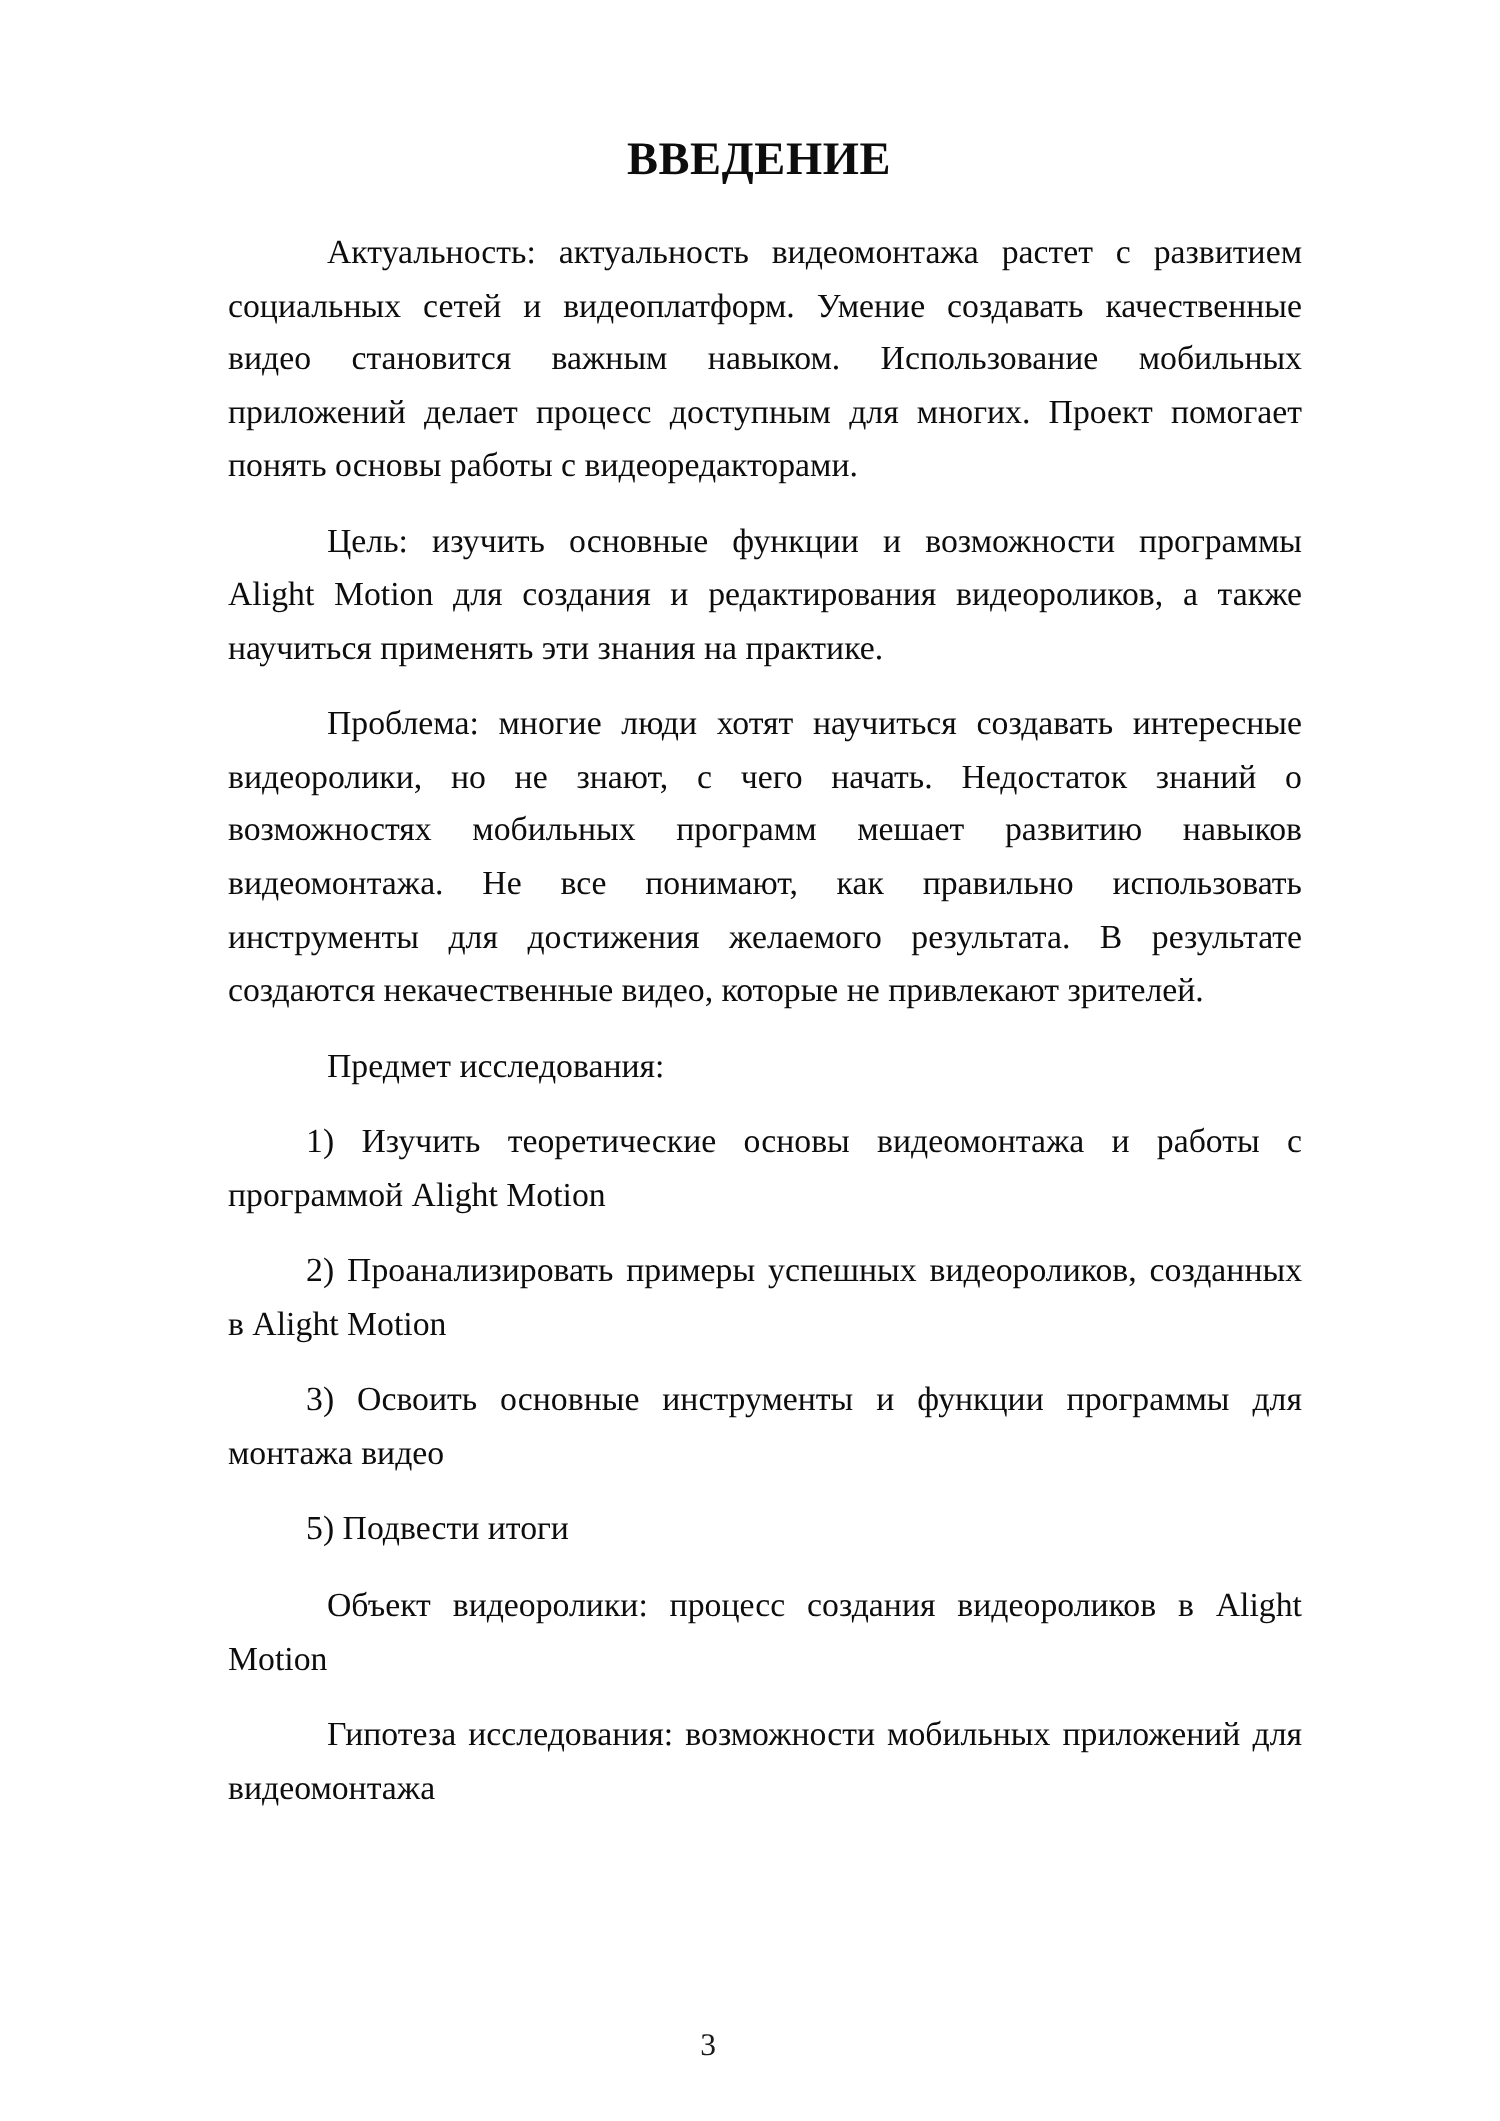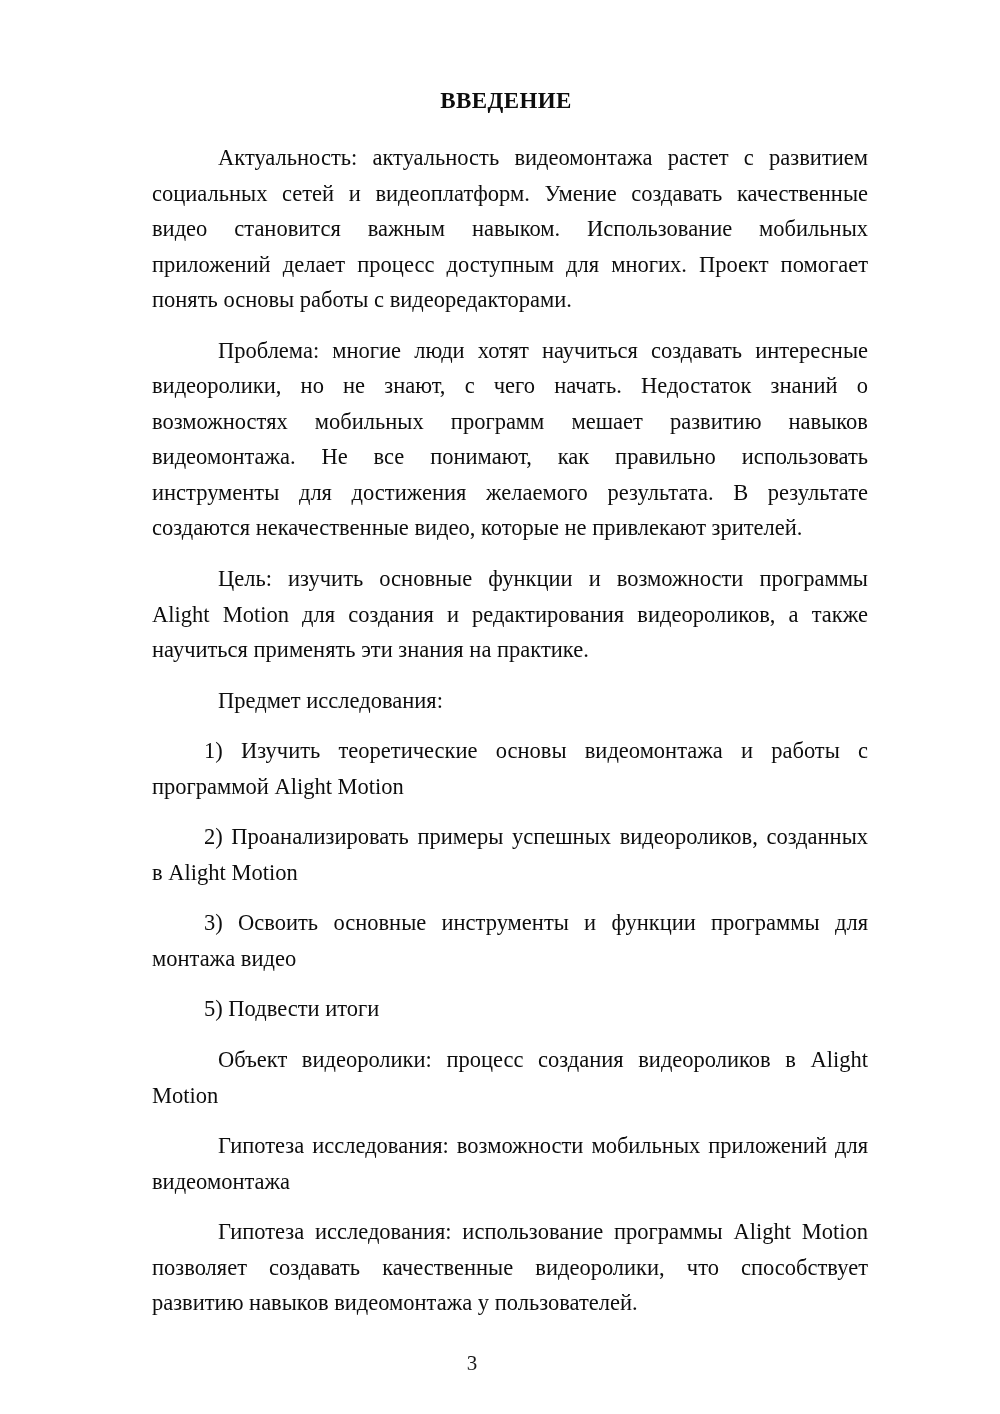--- a/index.html
+++ b/index.html
@@ -18,21 +18,21 @@
   .page {
     box-sizing: border-box;
     width: 1000px;
     height: 1414px;
     padding: 88px 72px 40px 140px;
     position: relative;
   }
   .doc-title {
     text-align: center;
     font-weight: bold;
-    font-size: 23px;
+    font-size: 31px;
     letter-spacing: 0.4px;
     margin: 0 0 26px 0;
     padding-right: 56px;
   }
   .para {
     font-size: 22.5px;
     line-height: 1.58;
     text-align: justify;
     text-justify: inter-word;
     margin: 0 0 15px 12px;
@@ -57,25 +57,24 @@
   }
 </style>
 </head>
 <body>
 
 <div class="page">
 
   <h1 class="doc-title">ВВЕДЕНИЕ</h1>
 
   <p class="para">Актуальность: актуальность видеомонтажа растет с развитием социальных сетей и видеоплатформ. Умение создавать качественные видео становится важным навыком. Использование мобильных приложений делает процесс доступным для многих. Проект помогает понять основы работы с видеоредакторами.</p>
+  <p class="para">Цель: изучить основные функции и возможности программы Alight Motion для создания и редактирования видеороликов, а также научиться применять эти знания на практике.</p>
   <p class="para">Проблема: многие люди хотят научиться создавать интересные видеоролики, но не знают, с чего начать. Недостаток знаний о возможностях мобильных программ мешает развитию навыков видеомонтажа. Не все понимают, как правильно использовать инструменты для достижения желаемого результата. В результате создаются некачественные видео, которые не привлекают зрителей.</p>
-  <p class="para">Цель: изучить основные функции и возможности программы Alight Motion для создания и редактирования видеороликов, а также научиться применять эти знания на практике.</p>
   <p class="para">Предмет исследования:</p>
   <p class="para no-indent-small">1) Изучить теоретические основы видеомонтажа и работы с программой Alight Motion</p>
   <p class="para no-indent-small">2) Проанализировать примеры успешных видеороликов, созданных в Alight Motion</p>
   <p class="para no-indent-small">3) Освоить основные инструменты и функции программы для монтажа видео</p>
   <p class="para no-indent-small">5) Подвести итоги</p>
   <p class="para">Объект видеоролики: процесс создания видеороликов в Alight Motion</p>
   <p class="para">Гипотеза исследования: возможности мобильных приложений для видеомонтажа</p>
-  <p class="para last">Гипотеза исследования: использование программы Alight Motion позволяет создавать качественные видеоролики, что способствует развитию навыков видеомонтажа у пользователей.</p>
 
   <div class="page-number">3</div>
 </div>
 
 </body></html>

